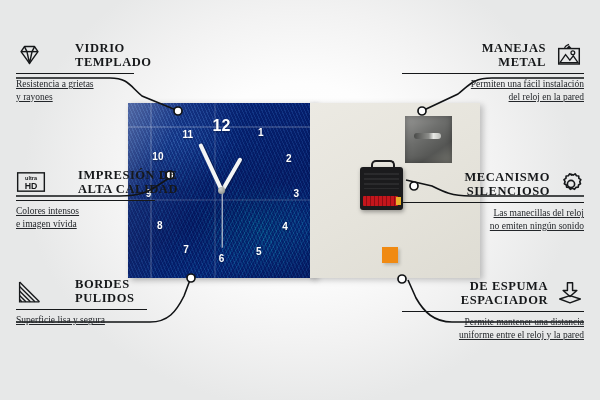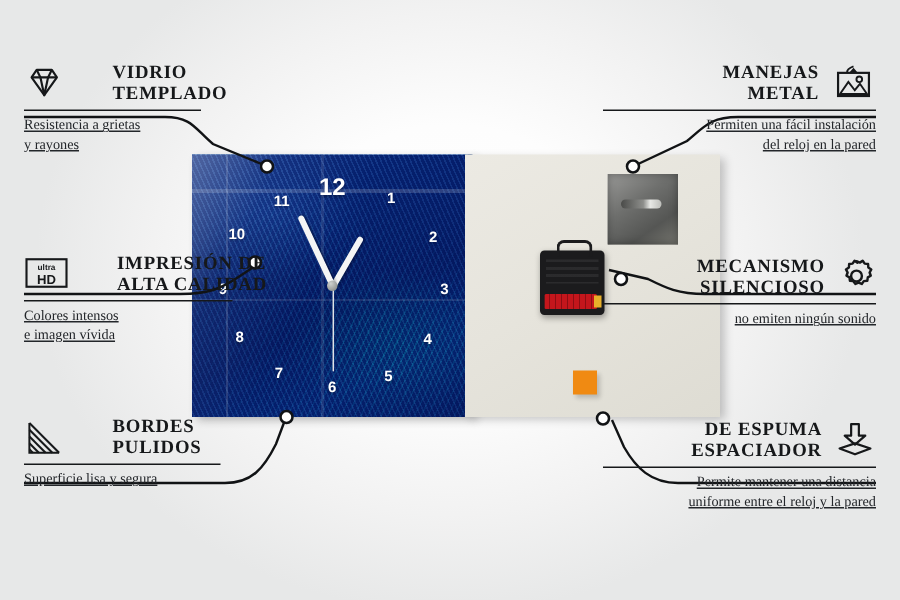--- a/index.html
+++ b/index.html
@@ -246,20 +246,21 @@
         <div class="co-title" style="text-align:right;">SILENCIOSO</div>
       </div>
       <span class="ico" style="width:26px;flex-basis:26px;">
         <svg viewBox="0 0 28 28">
           <path d="M14 2.5 l2.6 1.1 2.2-1.5 1.6 2.3 2.6 .3 .2 2.7 2.3 1.5 -1.3 2.4 .9 2.5 -2.3 1.3 -.4 2.6 -2.7 .3 -1.6 2.2 -2.5 -1.1 -2.4 1.1 -1.7-2.2 -2.6-.3 -.4-2.6 -2.3-1.3 .9-2.5 -1.3-2.4 2.3-1.5 .2-2.7 2.6-.3 1.6-2.3 2.2 1.5 z" fill="none" stroke="#16181a" stroke-width="1.9" stroke-linejoin="round"></path>
           <circle cx="14" cy="14" r="4.2" fill="none" stroke="#16181a" stroke-width="1.9"></circle>
         </svg>
       </span>
     </div>
     <div class="co-rule" style="width:182px;margin-left:8px;"></div>
+    <div class="co-desc right">Las manecillas del reloj</div>
     <div class="co-desc right">no emiten ningún sonido</div>
   </div>
 
   <div class="callout" style="left:394px;top:279px;">
     <div class="co-head right">
       <div>
         <div class="co-title" style="text-align:right;">DE ESPUMA</div>
         <div class="co-title" style="text-align:right;">ESPACIADOR</div>
       </div>
       <span class="ico" style="width:28px;flex-basis:28px;">

